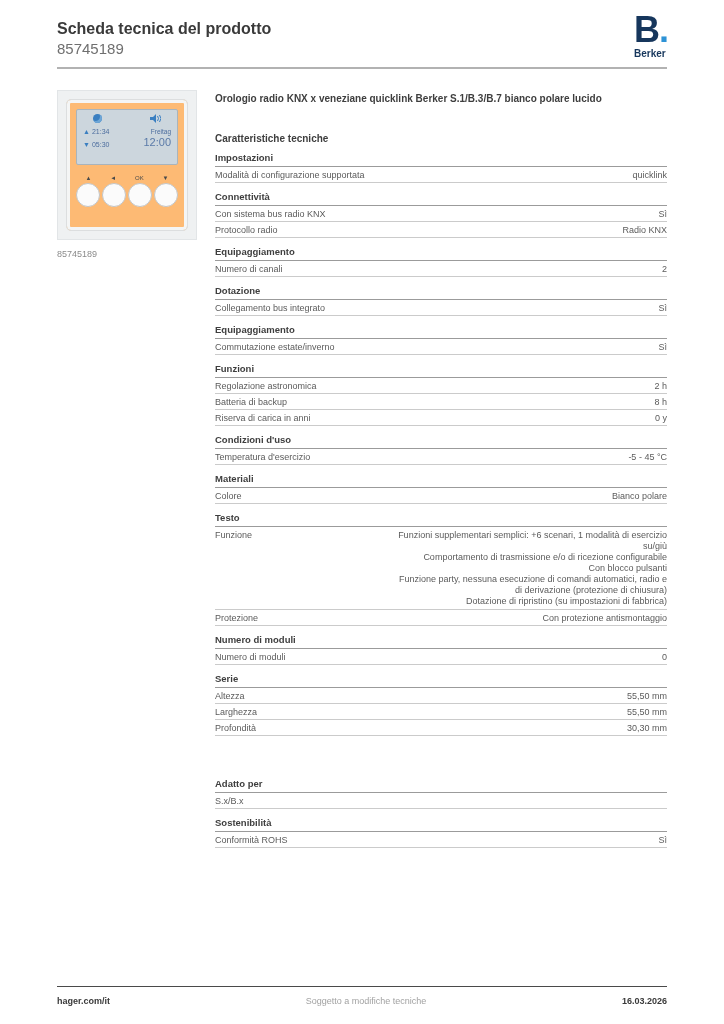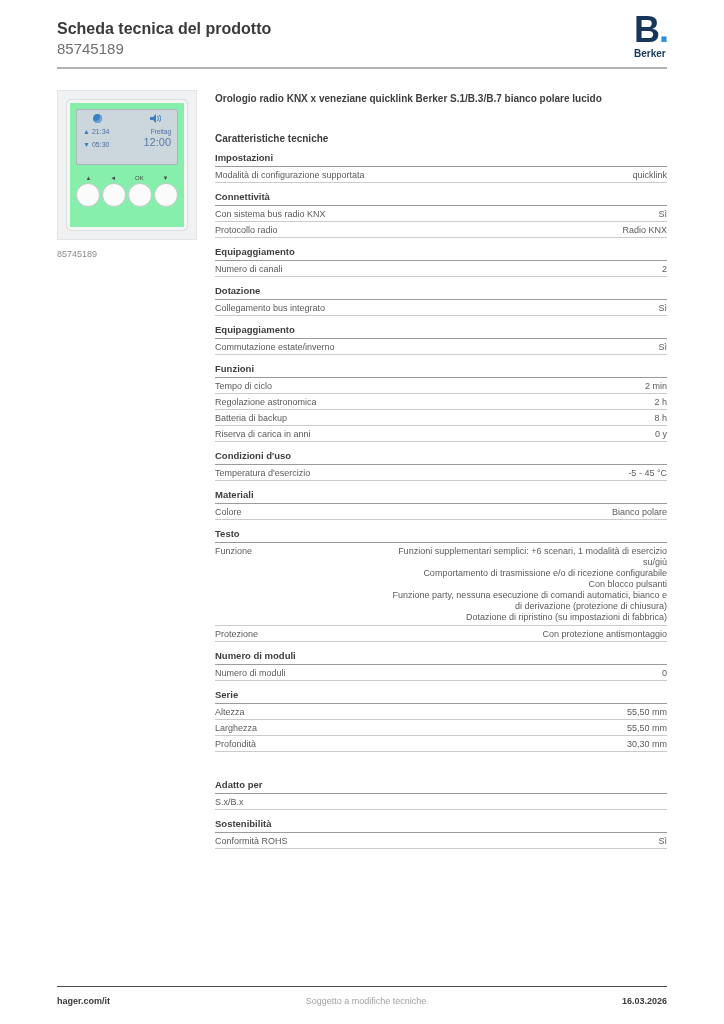--- a/index.html
+++ b/index.html
@@ -27,21 +27,21 @@
   
   .left-col { position: absolute; left: 57px; top: 90px; width: 140px; }
 
   .product-card {
     width: 140px; height: 150px;
     background: #eff1f2; border: 1px solid #e2e5e7;
     display: flex; align-items: center; justify-content: center;
   }
   .device {
     width: 122px; height: 132px;
-    background: #86efac; border: 1px solid #dcdedf; border-radius: 5px;
+    background: #fdba74; border: 1px solid #dcdedf; border-radius: 5px;
     box-shadow: inset 0 0 0 3px #f4f5f5;
     padding: 9px 9px 12px 9px;
   }
   .lcd {
     width: 100%; height: 56px;
     background: #ccd6dd; border: 1px solid #a9b4bc; border-radius: 2px;
     padding: 4px 6px; color: #4c6d9e; position: relative;
     font-size: 7px;
   }
   .lcd-top { display: flex; justify-content: space-between; align-items: center; padding: 0 10px; }
@@ -78,21 +78,21 @@
 
   .ip-label { font-size: 10.5px; font-weight: bold; color: #3d3d3d; }
 
   
   .right-col { position: absolute; left: 215px; top: 92px; width: 452px; }
   .product-title { font-size: 10px; font-weight: bold; color: #3e3e3e; line-height: 1.35; }
   .tech-title { margin-top: 27px; font-size: 10px; font-weight: bold; color: #3e3e3e; }
   .sections { margin-top: 4px; }
 
   .section { margin-top: 8px; }
-  .section.extra-gap { margin-top: 27px; }
+  .section.extra-gap { margin-top: 42px; }
   .section-heading {
     font-size: 9.5px; font-weight: bold; color: #3e3e3e;
     padding-bottom: 3px; border-bottom: 1px solid #9b9b9b;
   }
   .spec-row {
     display: flex; justify-content: space-between; gap: 10px;
     font-size: 9px; color: #5b5b5b;
     padding: 3px 0 2px 0; border-bottom: 1px solid #cbcbcb;
   }
   .spec-label { text-align: left; }
@@ -208,24 +208,20 @@
       <div class="section">
         <div class="section-heading">Equipaggiamento</div>
         <div class="spec-row">
           <span class="spec-label">Commutazione estate/inverno</span>
           <span class="spec-value">Sì</span>
         </div>
       </div>
       <div class="section">
         <div class="section-heading">Funzioni</div>
         <div class="spec-row">
-          <span class="spec-label">Tempo di ciclo</span>
-          <span class="spec-value">2 min</span>
-        </div>
-        <div class="spec-row">
           <span class="spec-label">Regolazione astronomica</span>
           <span class="spec-value">2 h</span>
         </div>
         <div class="spec-row">
           <span class="spec-label">Batteria di backup</span>
           <span class="spec-value">8 h</span>
         </div>
         <div class="spec-row">
           <span class="spec-label">Riserva di carica in anni</span>
           <span class="spec-value">0 y</span>
@@ -247,21 +243,21 @@
       </div>
       <div class="section">
         <div class="section-heading">Testo</div>
         <div class="spec-row">
           <span class="spec-label">Funzione</span>
           <span class="spec-value">
             <div class="vline">Funzioni supplementari semplici: +6 scenari, 1 modalità di esercizio</div>
             <div class="vline">su/giù</div>
             <div class="vline">Comportamento di trasmissione e/o di ricezione configurabile</div>
             <div class="vline">Con blocco pulsanti</div>
-            <div class="vline">Funzione party, nessuna esecuzione di comandi automatici, bianco e</div>
+            <div class="vline">Funzione party, nessuna esecuzione di comandi automatici, radio e</div>
             <div class="vline">di derivazione (protezione di chiusura)</div>
             <div class="vline">Dotazione di ripristino (su impostazioni di fabbrica)</div>
           </span>
         </div>
         <div class="spec-row">
           <span class="spec-label">Protezione</span>
           <span class="spec-value">Con protezione antismontaggio</span>
         </div>
       </div>
       <div class="section">

